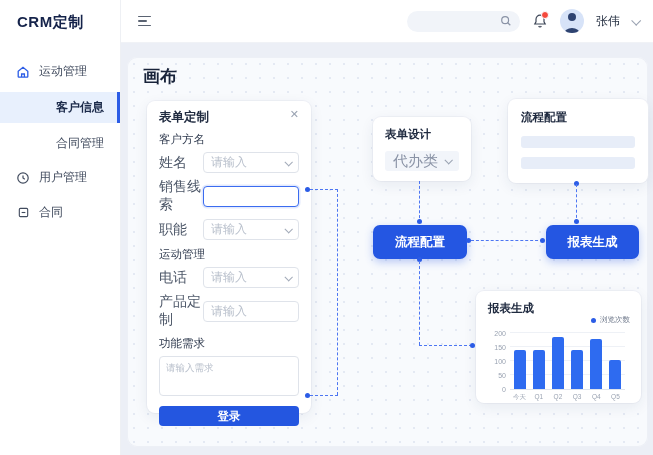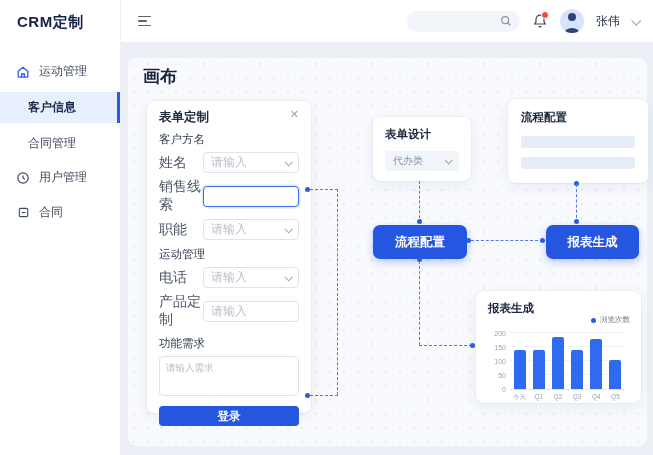--- a/index.html
+++ b/index.html
@@ -7,21 +7,21 @@
        font-family:"Liberation Sans","DejaVu Sans",sans-serif;color:#2a3446;}
   .app{display:flex;width:653px;height:455px}
 
   
   .sidebar{width:120px;background:#fff;border-right:1px solid #eef0f4;flex-shrink:0}
   .logo{font-size:15px;font-weight:bold;color:#15234a;padding:13px 0 0 17px;letter-spacing:.5px}
   .nav{margin-top:26px}
   .nav-item{display:flex;align-items:center;gap:9px;height:27px;padding-left:16px;
             font-size:12px;color:#414b5e;margin-bottom:7px;cursor:pointer}
   .nav-item .ic{width:14px;height:14px;flex-shrink:0;display:flex;align-items:center;justify-content:center}
-  .nav-item.child{padding-left:28px}
+  .nav-item.child{padding-left:56px}
   .nav-item.selected{background:#e8f0fd;color:#1b2a4a;font-weight:bold;height:31px;
                      border-right:3px solid #2b5ce6}
 
   
   .main{flex:1;display:flex;flex-direction:column;min-width:0}
   .header{height:42px;background:#fff;border-bottom:1px solid #f0f2f6;display:flex;
           align-items:center;padding:0 14px;gap:12px;flex-shrink:0}
   .hamburger{display:flex;flex-direction:column;gap:3px;cursor:pointer;padding:3px}
   .hamburger i{display:block;height:1.6px;background:#5a6372;border-radius:1px}
   .hamburger i:nth-child(1){width:13px}.hamburger i:nth-child(2){width:9px}.hamburger i:nth-child(3){width:13px}
@@ -67,21 +67,21 @@
                font-family:Liberation Serif, serif}
   .fp-textarea::placeholder{color:#b9c0cc}
   .fp-submit{height:20px;margin-top:6px;background:#2456e0;border-radius:4px;color:#fff;font-size:11.5px;
              font-weight:bold;display:flex;align-items:center;justify-content:center;cursor:pointer}
 
   
   .fd-card{left:246px;top:60px;width:98px;height:64px;padding:10px 12px;box-sizing:border-box}
   .card-title{font-size:11.5px;font-weight:bold;color:#202b40}
   .fd-select{margin-top:9px;height:20px;background:#f2f5fa;border-radius:3px;display:flex;align-items:center;
              justify-content:space-between;padding:0 8px;cursor:pointer}
-  .fd-select .val{font-size:10px;color:#8a93a6}
+  .fd-select .val{font-size:15px;color:#8a93a6}
   .fd-select .caret{width:5px;height:5px;border-color:#9aa3b2}
   .pc-card{left:381px;top:42px;width:140px;height:84px;padding:11px 13px;box-sizing:border-box}
   .skel{height:12px;background:#e7edf8;border-radius:3px}
   .skel.s1{margin-top:11px}.skel.s2{margin-top:9px}
 
   
   .node-btn{position:absolute;width:94px;height:34px;background:#2456e2;border-radius:7px;color:#fff;
             font-size:12.5px;font-weight:bold;display:flex;align-items:center;justify-content:center;
             box-shadow:0 3px 8px rgba(36,86,226,.30);cursor:pointer}
   .btn-process{left:246px;top:168px}

